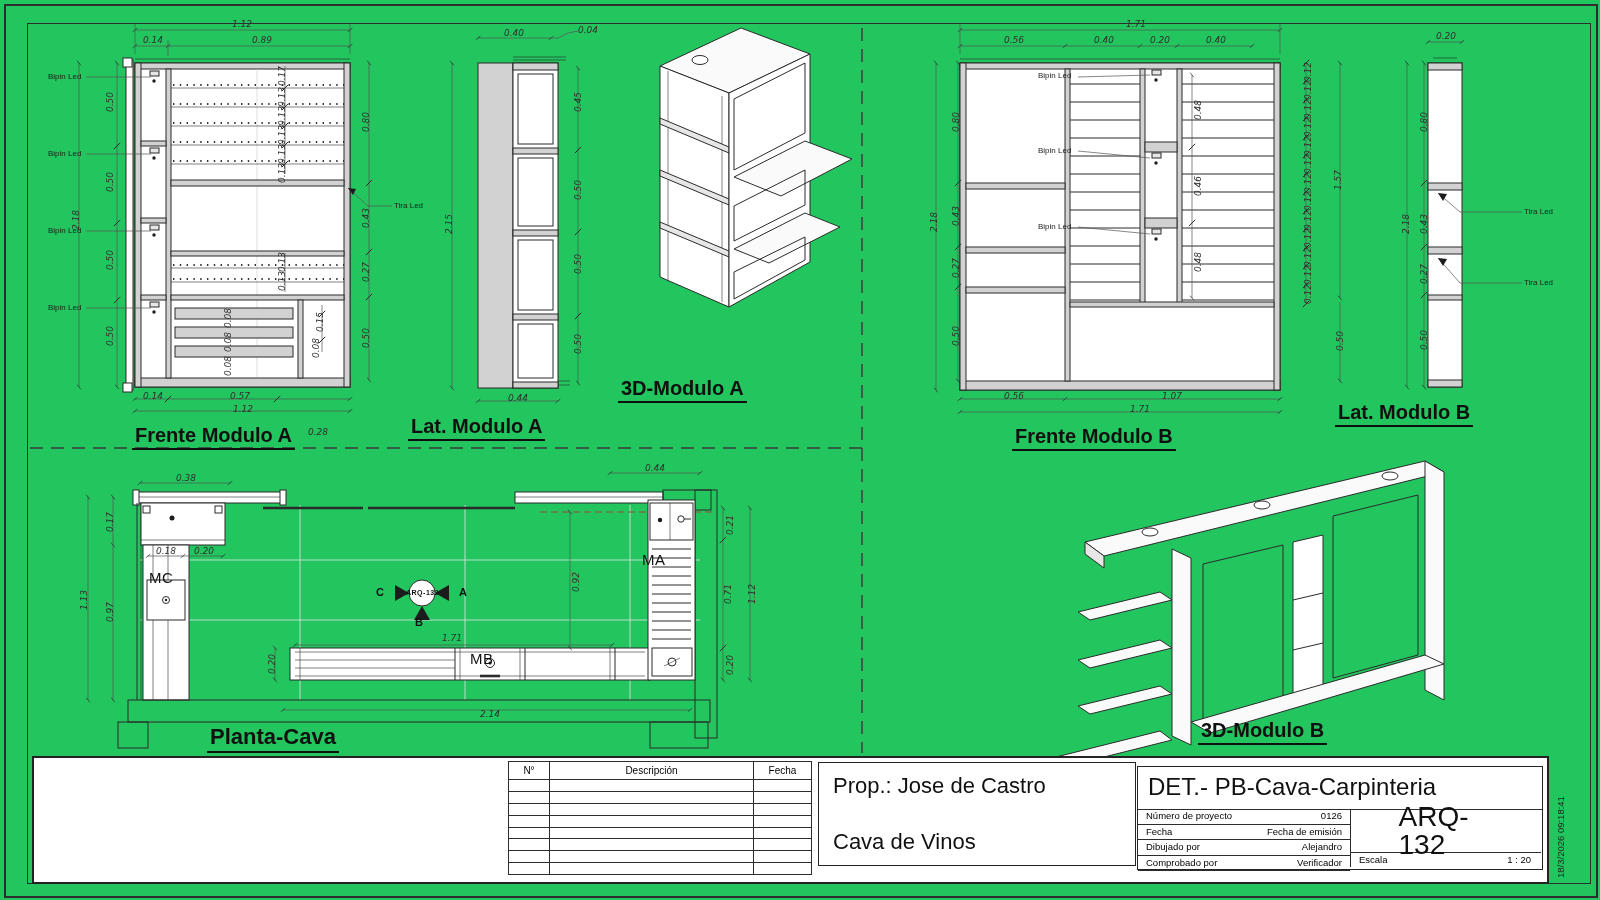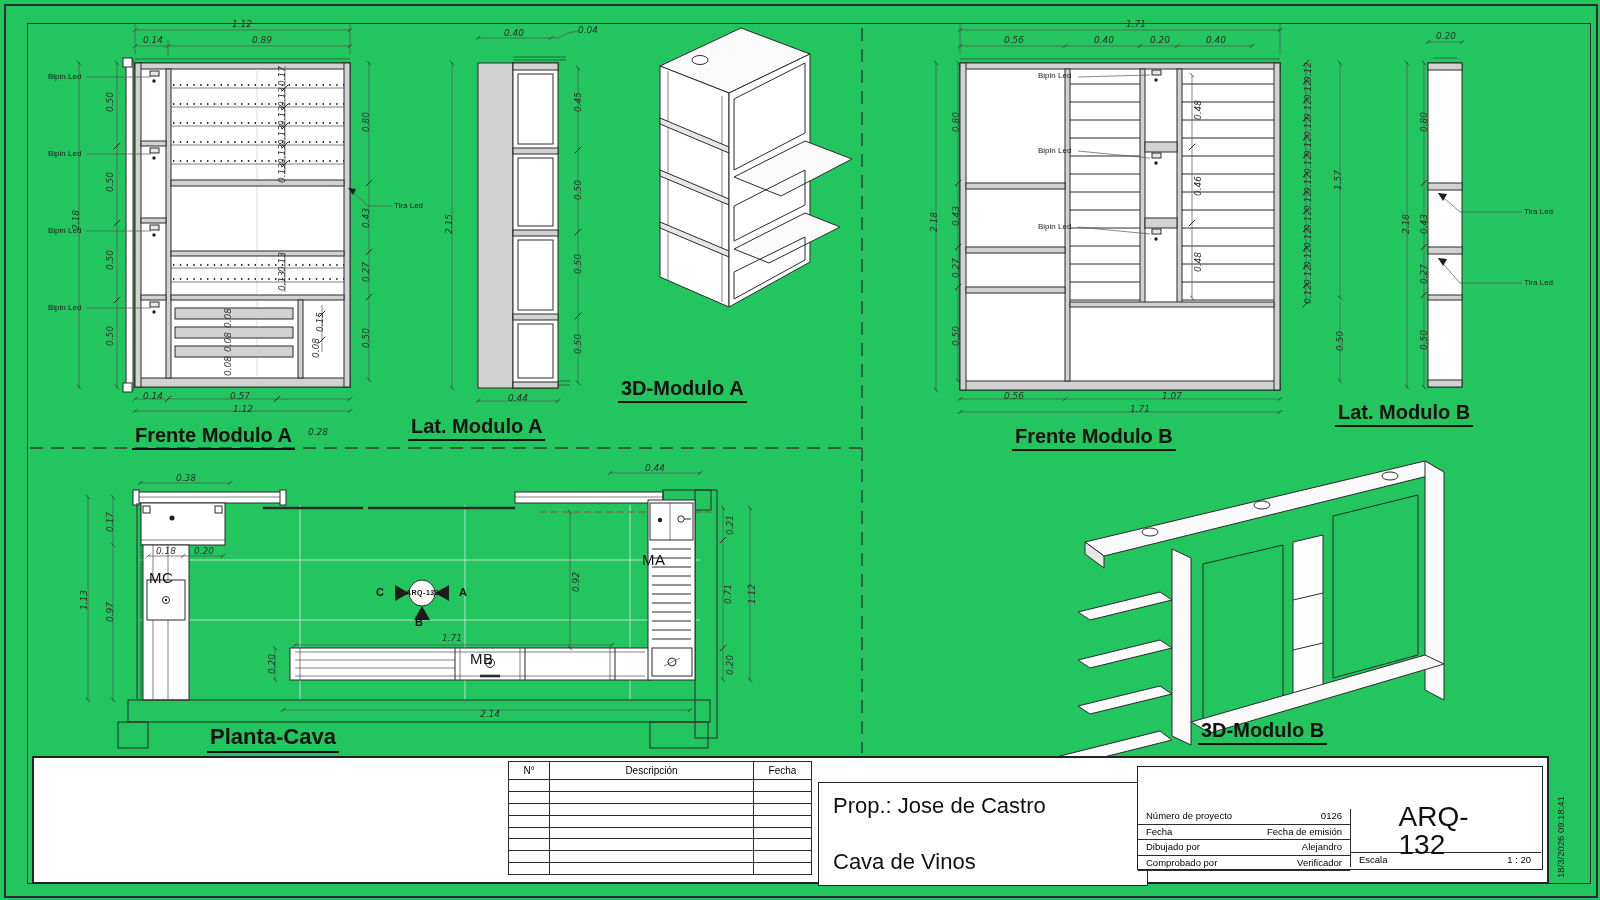--- a/index.html
+++ b/index.html
@@ -31,21 +31,21 @@
   .tb{position:absolute;left:32px;top:756px;width:1513px;height:124px;border:2px solid #232323;background:#fff;}
   .cell{position:absolute;border:1.5px solid #232323;background:#fff;}
   .logo-cell{left:6px;top:8px;width:456px;height:102px;}
   .logo-line{position:absolute;left:28px;top:22px;font:700 44px/1 "Liberation Sans",sans-serif;letter-spacing:1px;}
   .logo-tag{position:absolute;left:32px;top:78px;font:10px/1 "Liberation Sans",sans-serif;letter-spacing:4.2px;}
   .logo-rule{position:absolute;left:30px;top:72px;width:390px;border-top:1.5px solid #cfcfcf;}
   .rev{position:absolute;left:474px;top:3px;width:300px;height:114px;border-collapse:collapse;table-layout:fixed;}
   .rev th,.rev td{border:1px solid #2c2c2c;padding:0;font:10px/1 "Liberation Sans",sans-serif;text-align:center;}
   .rev th{height:16px;font-weight:400;}
   .rev td{height:10px;}
-  .prop-cell{left:784px;top:24px;width:316px;height:102px;padding-left:12px;}
+  .prop-cell{left:784px;top:4px;width:316px;height:102px;}
   .prop1{position:absolute;left:14px;top:12px;font:22px/1 "Liberation Sans",sans-serif;color:#111;}
   .prop2{position:absolute;left:14px;top:68px;font:22px/1 "Liberation Sans",sans-serif;color:#111;}
   .det-cell{left:1103px;top:8px;width:404px;height:102px;}
   .det-title{position:absolute;left:0;top:0;width:100%;height:42px;border-bottom:1px solid #2c2c2c;}
   .det-title span{position:absolute;left:10px;top:8px;font:24px/1 "Liberation Sans",sans-serif;color:#111;}
   .dgrid{position:absolute;left:0;top:42px;width:212px;height:58px;}
   .dgrow{position:relative;height:14.5px;border-bottom:1px solid #2c2c2c;font:9.5px/14.5px "Liberation Sans",sans-serif;}
   .dgrow .lab{position:absolute;left:8px;}
   .dgrow .val{position:absolute;right:8px;}
   .arqbox{position:absolute;left:212px;top:42px;width:190px;height:43px;border-left:1px solid #2c2c2c;border-bottom:1px solid #2c2c2c;}
@@ -628,20 +628,23 @@
           </tr>
     </tbody>
       </table>
 
     <div class="cell prop-cell">
       <div class="prop1">Prop.: Jose de Castro</div>
       <div class="prop2">Cava de Vinos</div>
     </div>
 
     <div class="cell det-cell">
+      <div class="det-title">
+        <span>DET.- PB-Cava-Carpinteria</span>
+      </div>
       <div class="dgrid">
           <div class="dgrow">
           <span class="lab">Número de proyecto</span>
           <span class="val">0126</span>
         </div>
           <div class="dgrow">
           <span class="lab">Fecha</span>
           <span class="val">Fecha de emisión</span>
         </div>
           <div class="dgrow">

